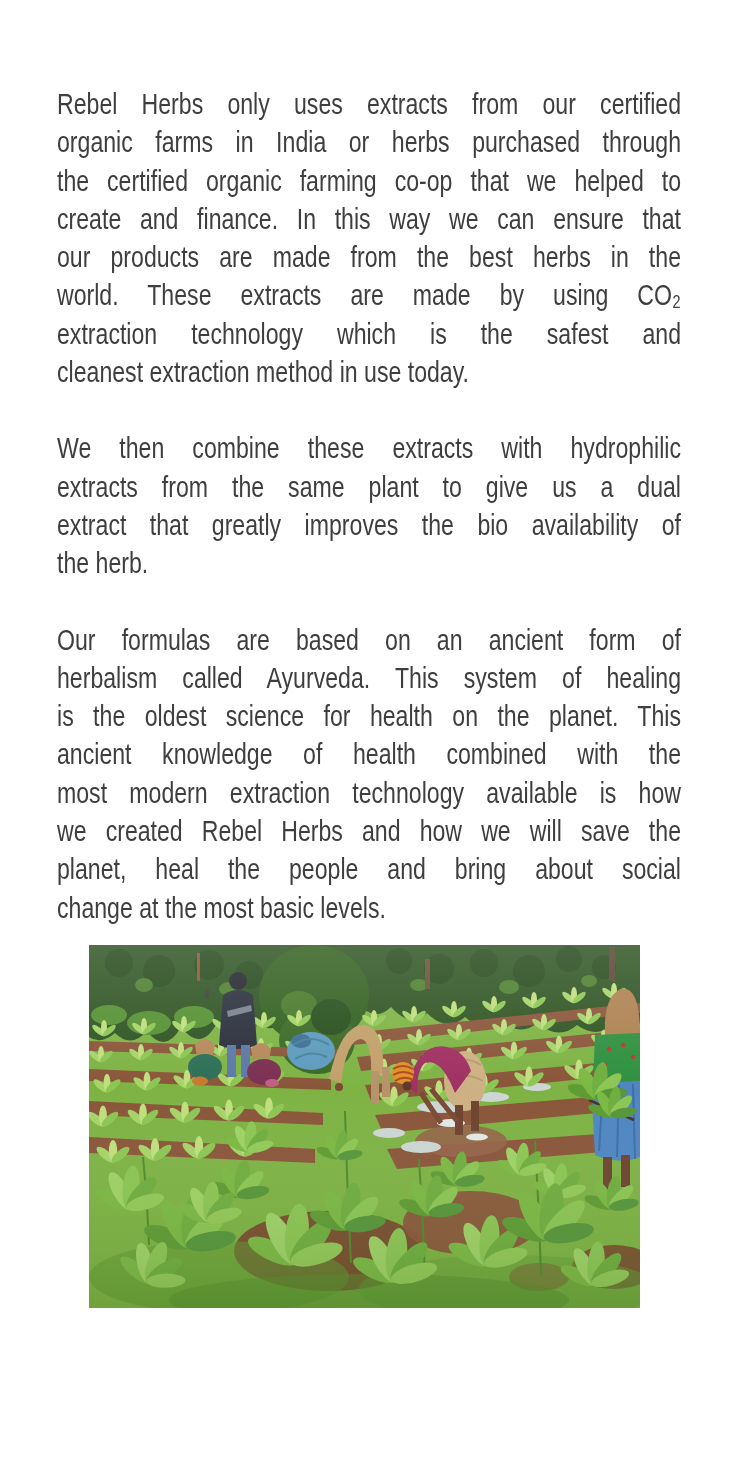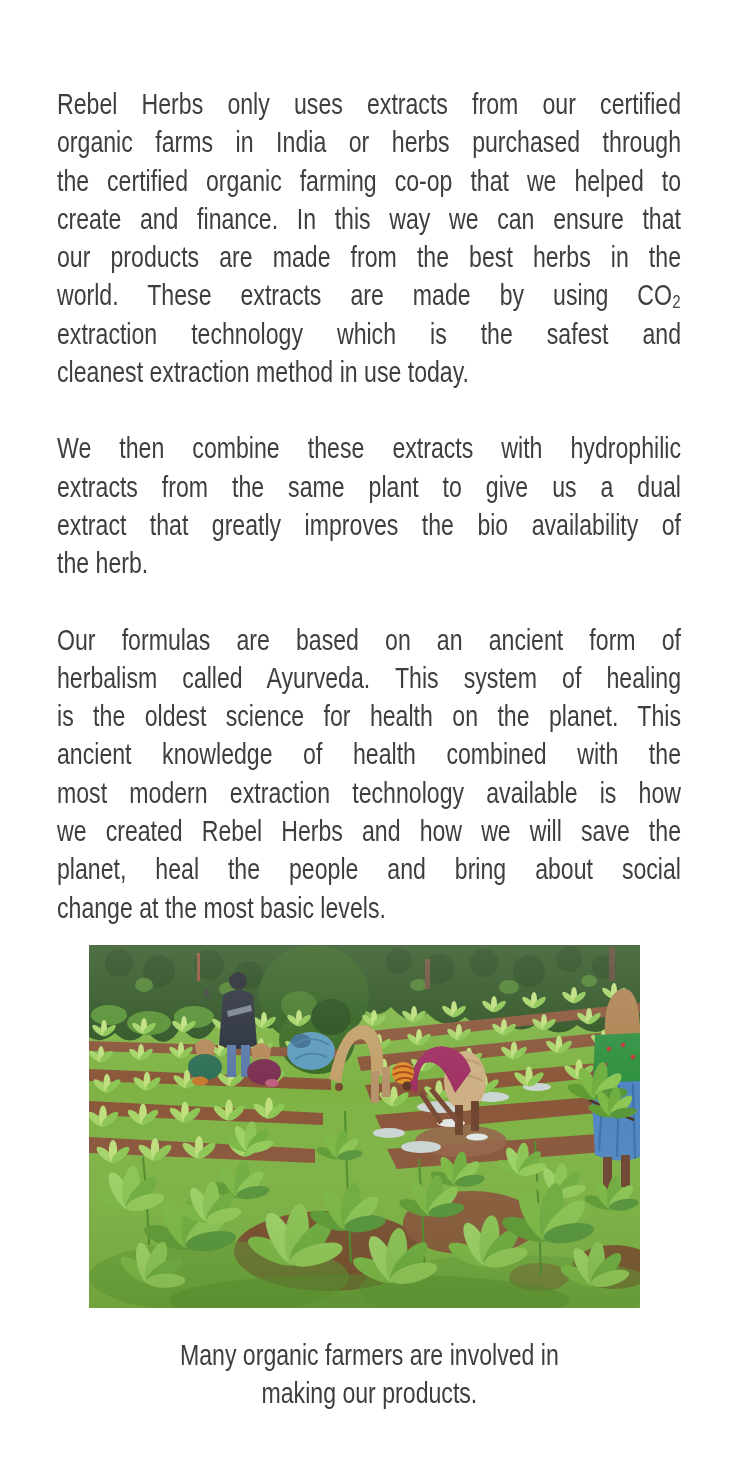--- a/index.html
+++ b/index.html
@@ -311,20 +311,14 @@
         <use href="#clumpB" transform="translate(458,292) scale(1.7)"></use>
         <use href="#clumpA" transform="translate(505,338) scale(1.3)"></use>
         <use href="#clumpB" transform="translate(522,262) scale(1.0)"></use>
         <use href="#clumpA" transform="translate(120,275) scale(1.2)"></use>
       </g>
 
       <rect x="0" y="0" width="551" height="363" fill="url(#depth)"></rect>
     </svg>
   </figure>
 
-  <div class="caption">
-    <div class="condense-c">
-      <div class="cap-line">Many organic farmers are involved in</div>
-      <div class="cap-line">making our products.</div>
-    </div>
-  </div>
 
 </div>
 
 </body></html>

